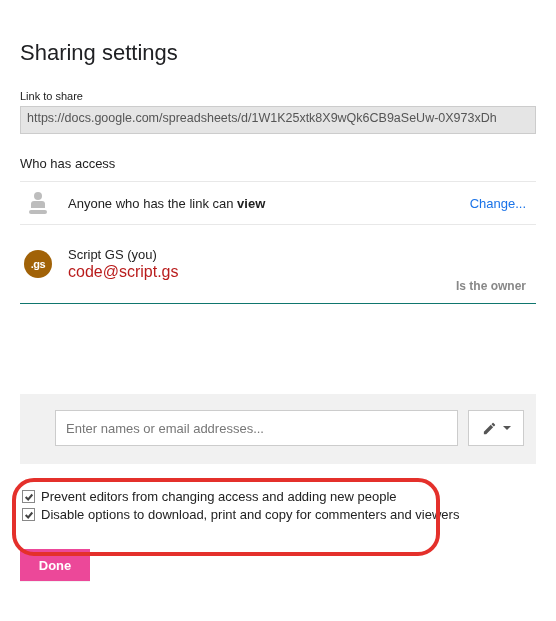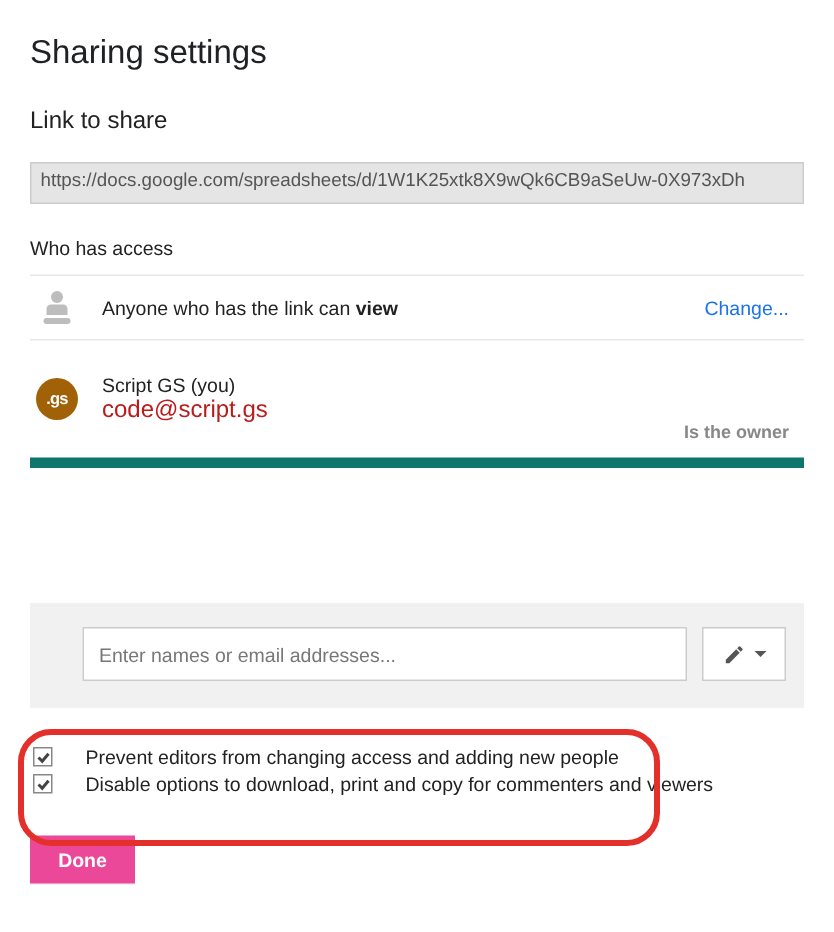--- a/index.html
+++ b/index.html
@@ -10,27 +10,27 @@
     color: #222;
     background: #fff;
     width: 556px;
   }
   .container {
     padding: 18px 20px 30px 20px;
   }
   .title {
     font-size: 22px;
     font-weight: 400;
-    margin: 4px 0 24px 0;
+    margin: 22px 0 24px 0;
     font-family: "Google Sans", Arial, sans-serif;
     color: #202124;
   }
   .label {
-    font-size: 16px;
-    margin-bottom: 18px;
+    font-size: 11px;
+    margin-bottom: 4px;
     color: #222;
   }
   .link-input {
     width: 100%;
     height: 28px;
     border: 1px solid #ccc;
     padding: 4px 6px;
     font-size: 12.5px;
     color: #555;
     background: #e5e5e5;
@@ -41,21 +41,21 @@
     font-size: 13px;
     margin: 22px 0 10px 0;
     color: #222;
   }
   .access-row {
     display: flex;
     align-items: center;
     padding: 10px 2px;
     border-top: 1px solid #e8e8e8;
   }
-  .access-list { border-bottom: 7px solid #0f766e; }
+  .access-list { border-bottom: 1px solid #0f766e; }
   .access-icon {
     width: 32px;
     display: flex;
     justify-content: center;
     margin-right: 14px;
   }
   .access-text { flex: 1; font-size: 13px; color: #222;}
   .access-text .sub { color: #b91c1c; font-size: 16px; margin-top:1px;}
   .access-action { font-size: 13px; color: #1a73e8; cursor: pointer; padding-right: 8px;}
   .owner-tag { font-size: 12px; color: #888; font-weight: bold; padding-right: 8px; margin-top: 44px;}
@@ -103,21 +103,21 @@
   .perm-btn .caret {
     width:0;height:0;border-left:4px solid transparent;border-right:4px solid transparent;
     border-top:4px solid #555;
   }
   .owner-settings {
     margin-top: 16px;
     padding: 6px 2px 10px 2px;
   }
   .owner-settings-head { font-size:12.5px; color:#777; margin-bottom:5px;}
   .owner-settings-head .learn { color:#1a73e8; cursor:pointer; margin-left:4px;}
-  .check-row { display:flex;align-items:center;gap:22px;margin:3px 0;}
+  .check-row { display:flex;align-items:center;gap:6px;margin:3px 0;}
   .checkbox {
     width:13px;height:13px;border:1px solid #888;background:#fff;
     display:inline-flex;align-items:center;justify-content:center;flex-shrink:0;
   }
   .checkbox svg{width:10px;height:10px;stroke:#444;stroke-width:2.4;fill:none;}
   .check-label { font-size:13px; color:#222;}
   .highlight-box {
     position:absolute;
     border: 4px solid #e4302b;
     border-radius: 22px;

